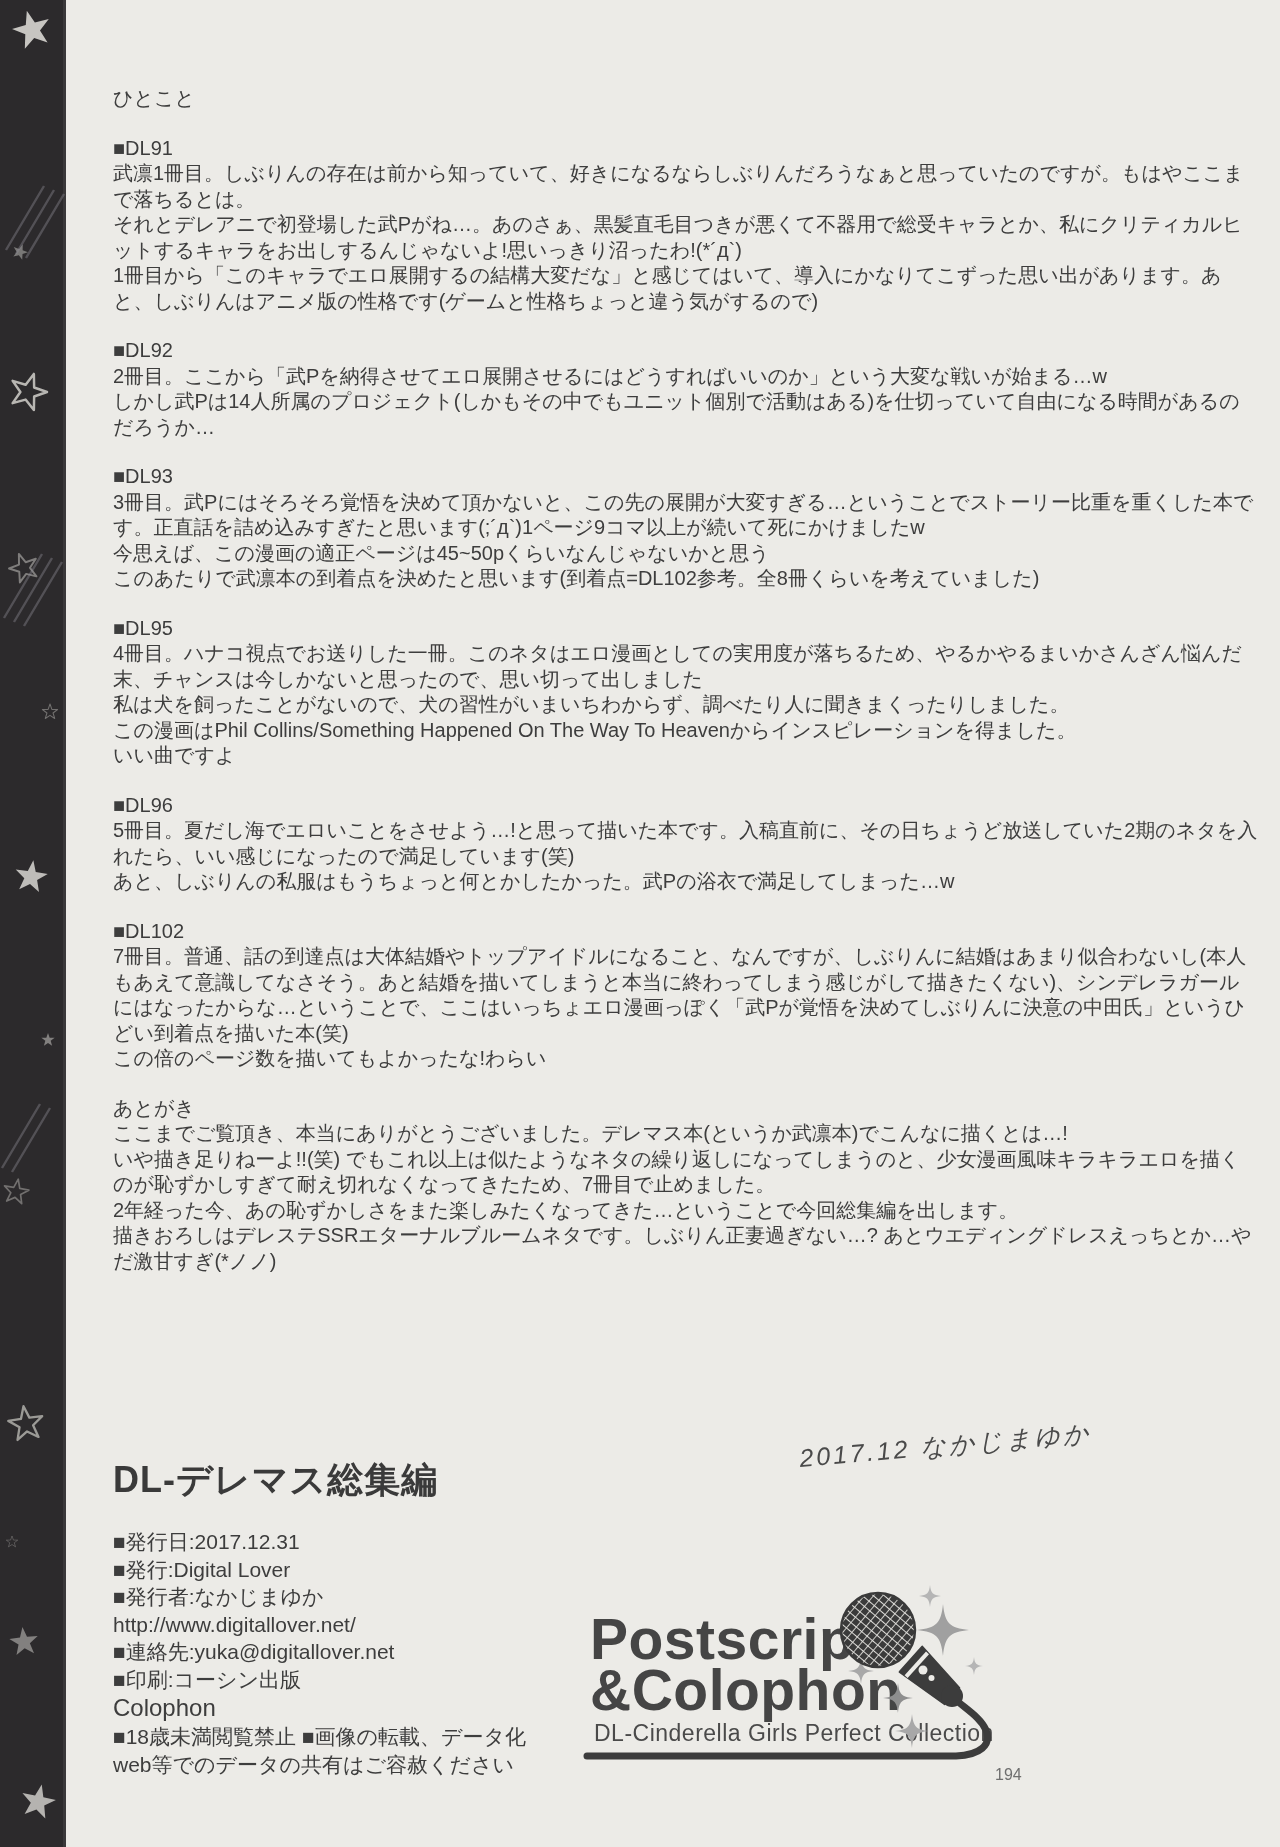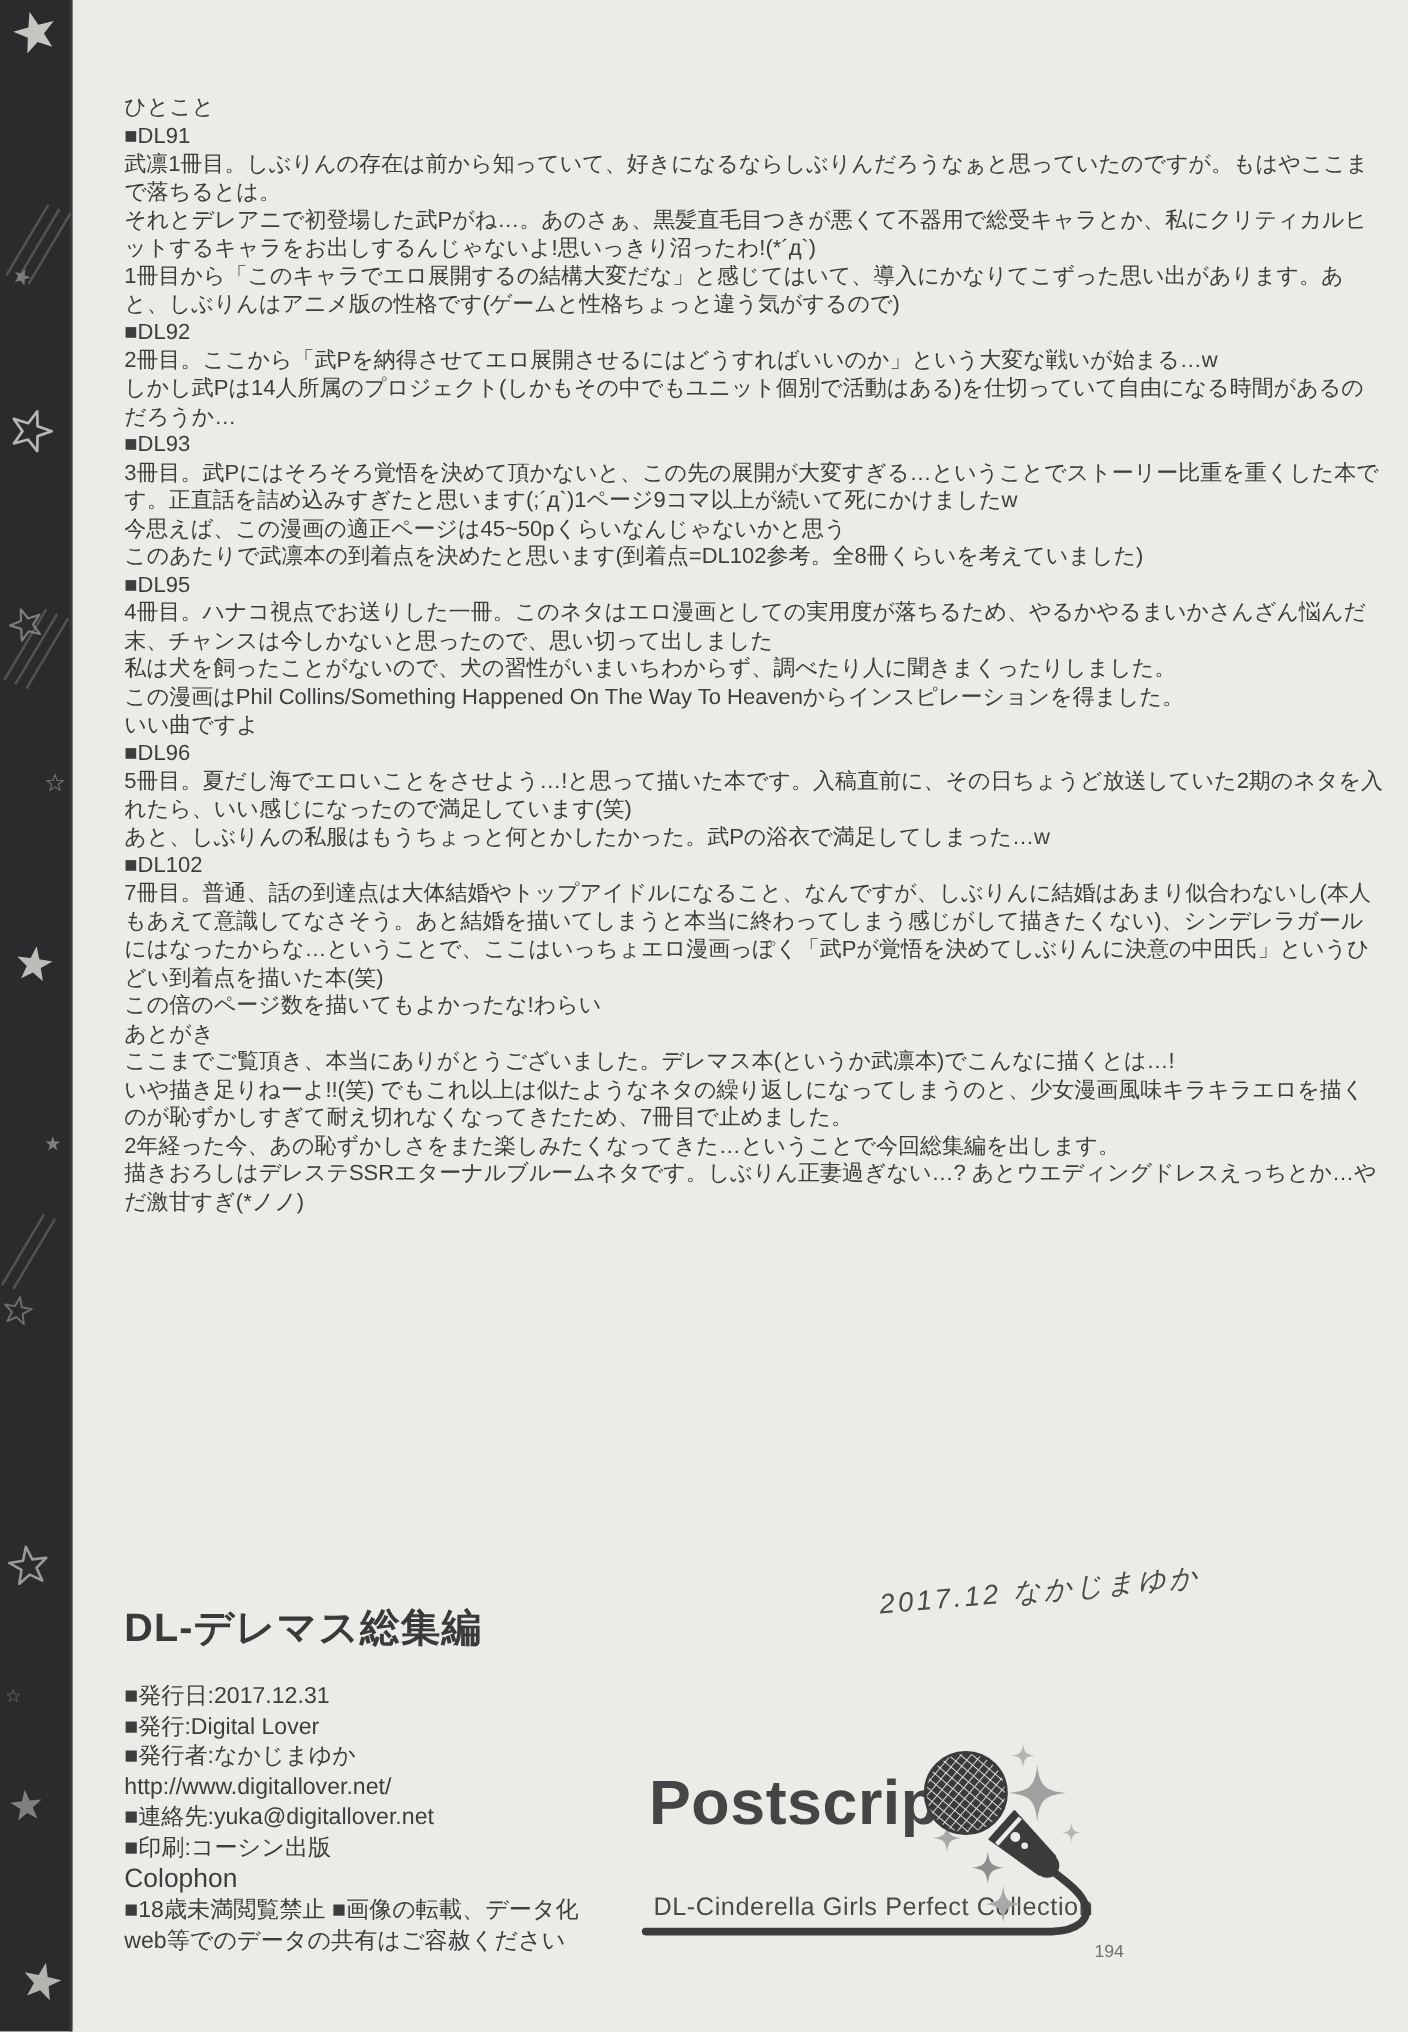--- a/index.html
+++ b/index.html
@@ -8,21 +8,21 @@
     background:#ecebe7;overflow:hidden;
     font-family:"Liberation Sans","DejaVu Sans",sans-serif;
     color:#3d3d3d;
   }
   #star-strip{position:absolute;left:0;top:0;width:66px;height:1847px;}
   #content{
     position:absolute;left:113px;top:86px;width:1146px;
     font-size:20px;line-height:25.5px;color:#3d3d3d;
   }
   .intro-heading{font-size:20px;}
-  .entry{}
+  .entry{margin-top:24px;}
   .entry:first-of-type{margin-top:0;}
   .entry-label{font-size:20px;}
   .entry-text{white-space:pre-line;}
   #handwritten{
     position:absolute;left:798px;top:1442px;
     font-size:25px;letter-spacing:3px;color:#4a4a4a;
     font-style:italic;transform:rotate(-5deg);transform-origin:left top;
   }
   #book-title{
     position:absolute;left:113px;top:1456px;
@@ -140,20 +140,21 @@
     <div>http://www.digitallover.net/</div>
     <div>■連絡先:yuka@digitallover.net</div>
     <div>■印刷:コーシン出版</div>
     <div class="warning-label">Colophon</div>
     <div class="warning-text">■18歳未満閲覧禁止 ■画像の転載、データ化
 web等でのデータの共有はご容赦ください</div>
   </div>
 
   <div id="postscript-title">
     <div>Postscript</div>
+    <div>&amp;Colophon</div>
   </div>
   <div id="postscript-subtitle">DL-Cinderella Girls Perfect Collection</div>
 
   <svg id="mic-art" width="470" height="245" viewBox="0 0 470 245" xmlns="http://www.w3.org/2000/svg">
     <defs>
       <pattern id="mesh" width="7" height="7" patternUnits="userSpaceOnUse" patternTransform="rotate(40)">
         <rect width="7" height="7" fill="#3a3a3a"></rect>
         <path d="M0,0 H7 M0,0 V7" stroke="#dddcd8" stroke-width="1.8"></path>
       </pattern>
       <path id="sparkle" d="M0,-10 C0.8,-2.5 2.5,-0.8 10,0 C2.5,0.8 0.8,2.5 0,10 C-0.8,2.5 -2.5,0.8 -10,0 C-2.5,-0.8 -0.8,-2.5 0,-10 Z"></path>

